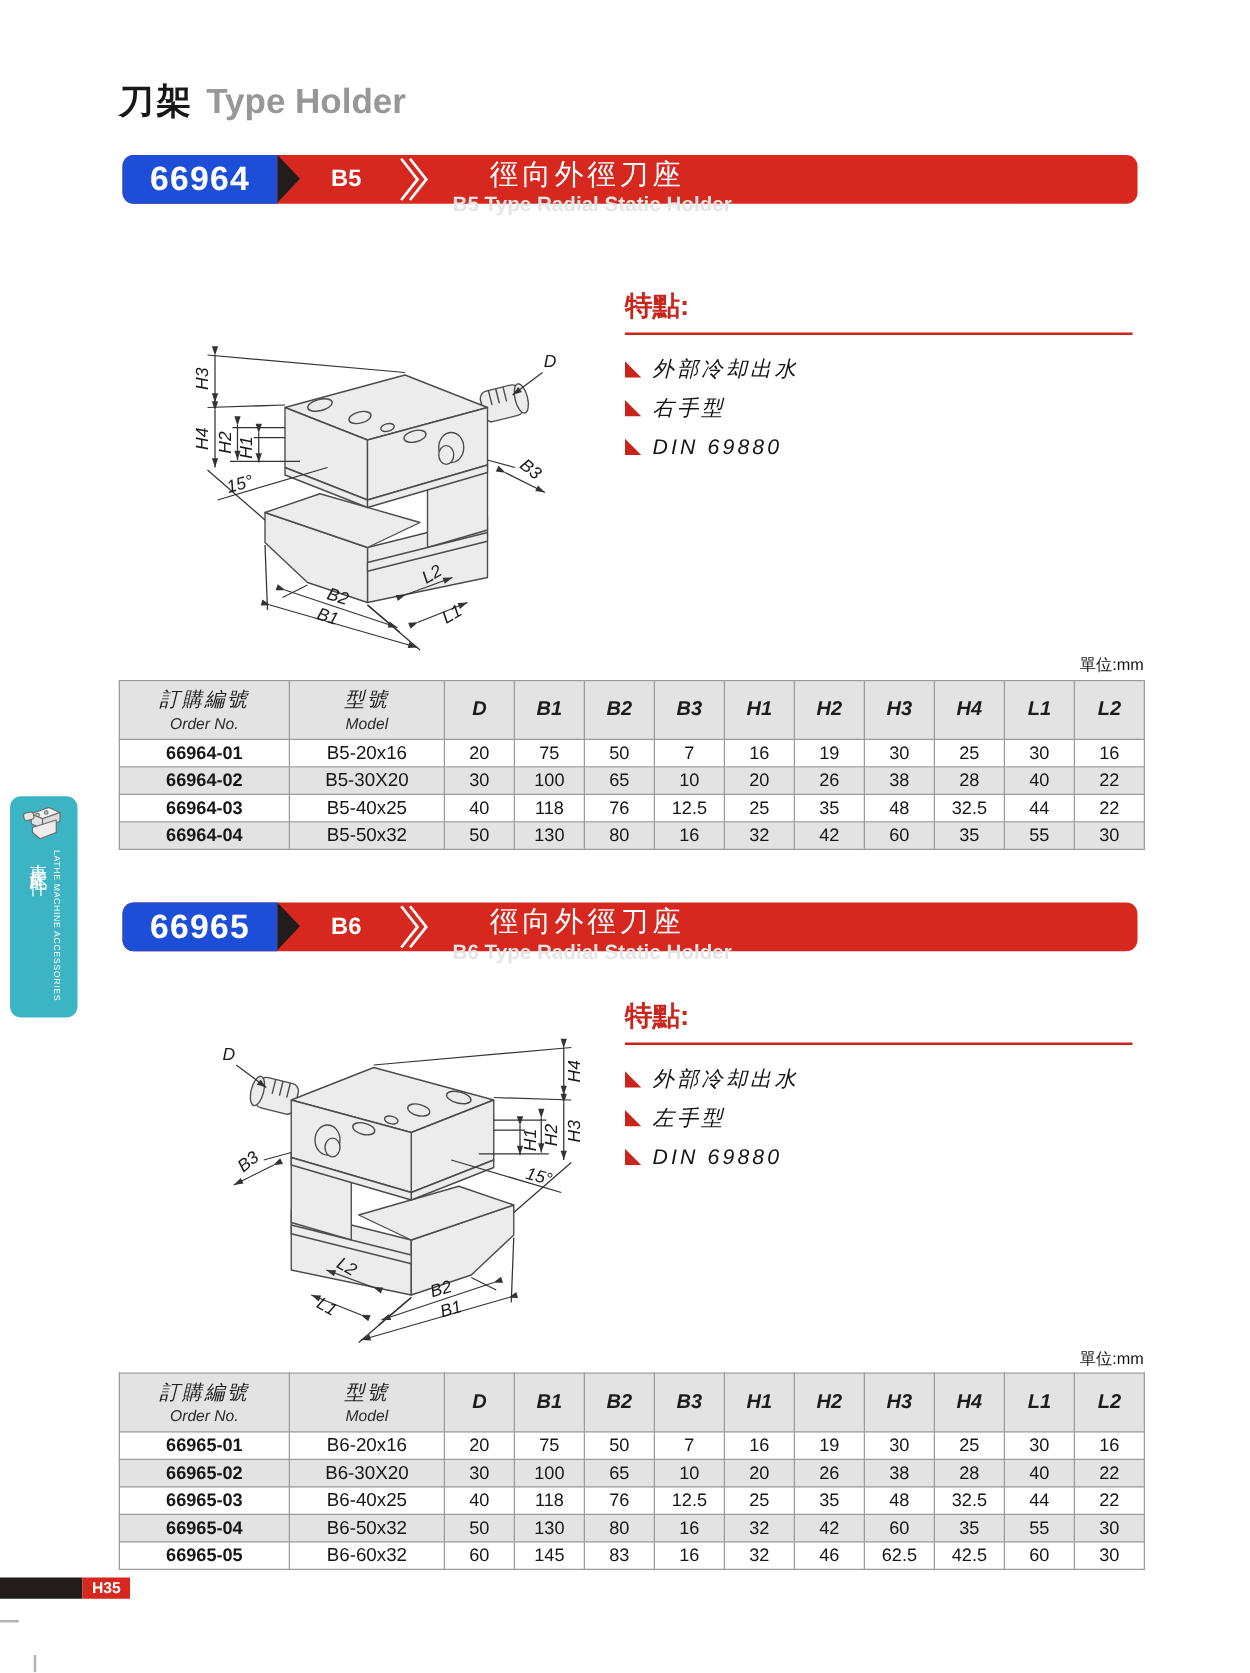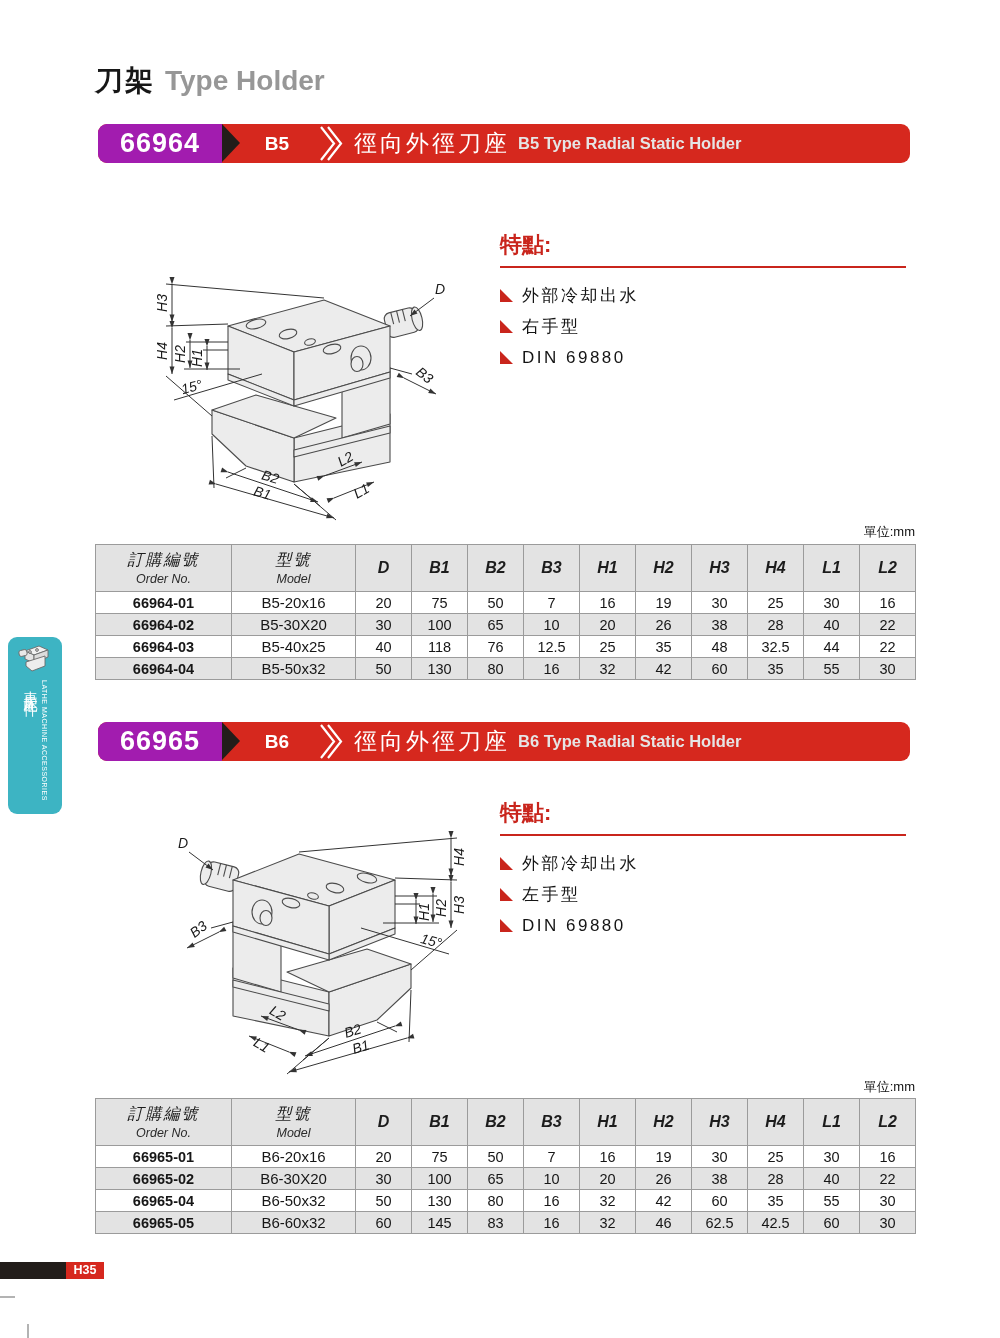--- a/index.html
+++ b/index.html
@@ -7,39 +7,39 @@
         font-family:"Liberation Sans",sans-serif;color:#1a1a1a;}
 
   
   .page-title{position:absolute;left:95px;top:62px;white-space:nowrap;}
   .page-title .zh{font-size:28px;font-weight:bold;color:#171717;letter-spacing:2px;}
   .page-title .en{font-size:28px;font-weight:bold;color:#979797;margin-left:10px;}
 
   
   .banner{position:absolute;left:98px;width:812px;height:39px;background:#d6281e;
           border-radius:9px;}
-  .banner .badge-black{position:absolute;left:0;top:0;width:124px;height:39px;background:#a21caf;
+  .banner .badge-black{position:absolute;left:0;top:0;width:124px;height:39px;background:#1d4ed8;
           border-radius:9px 0 0 9px;display:flex;align-items:center;justify-content:center;}
   .banner .badge-arrow{position:absolute;left:124px;top:0;width:0;height:0;
           border-top:19.5px solid transparent;border-bottom:19.5px solid transparent;
           border-left:18px solid #221d1a;}
   .banner .order-no{color:#fff;font-size:27px;font-weight:bold;letter-spacing:1px;}
   .banner .code{position:absolute;left:148px;top:0;width:62px;height:39px;display:flex;
           align-items:center;justify-content:center;color:#fff;font-size:19px;font-weight:bold;}
   .banner .chev{position:absolute;left:219px;top:0;}
   .banner .banner-title{position:absolute;left:256px;top:0;height:39px;display:flex;
-          align-items:center;white-space:nowrap;}
+          align-items:center;white-space:nowrap;flex-direction:column;}
   .banner .bt-zh{color:#fff;font-size:23px;letter-spacing:3px;}
   .banner .bt-en{color:#e5e5e5;font-size:16.5px;font-weight:bold;margin-left:8px;}
 
   
   .features{position:absolute;left:500px;width:406px;}
   .features .f-title{font-size:22px;font-weight:bold;color:#c9251c;
           border-bottom:2px solid #c9251c;padding-bottom:6px;}
-  .features ul{list-style:none;margin:12px 0 0 0;padding:0;}
+  .features ul{list-style:none;margin:12px 0 0 0;padding:0;font-style:italic;}
   .features li{display:flex;align-items:center;height:31px;}
   .features .tri{width:0;height:0;border-bottom:13px solid #c9251c;border-right:13px solid transparent;
           margin-right:9px;flex:0 0 auto;}
   .features .f-text{font-size:17px;color:#141414;letter-spacing:2.5px;}
 
   
   .unit{position:absolute;left:790px;width:125px;text-align:right;font-size:13px;color:#111;}
 
   
   .spec-table{position:absolute;left:95px;width:820px;border-collapse:collapse;table-layout:fixed;}
@@ -458,20 +458,34 @@
           <td class="td-num">65</td>
           <td class="td-num">10</td>
           <td class="td-num">20</td>
           <td class="td-num">26</td>
           <td class="td-num">38</td>
           <td class="td-num">28</td>
           <td class="td-num">40</td>
           <td class="td-num">22</td>
         </tr>
         <tr>
+          <td class="td-order">66965-03</td>
+          <td class="td-model">B6-40x25</td>
+          <td class="td-num">40</td>
+          <td class="td-num">118</td>
+          <td class="td-num">76</td>
+          <td class="td-num">12.5</td>
+          <td class="td-num">25</td>
+          <td class="td-num">35</td>
+          <td class="td-num">48</td>
+          <td class="td-num">32.5</td>
+          <td class="td-num">44</td>
+          <td class="td-num">22</td>
+        </tr>
+        <tr>
           <td class="td-order">66965-04</td>
           <td class="td-model">B6-50x32</td>
           <td class="td-num">50</td>
           <td class="td-num">130</td>
           <td class="td-num">80</td>
           <td class="td-num">16</td>
           <td class="td-num">32</td>
           <td class="td-num">42</td>
           <td class="td-num">60</td>
           <td class="td-num">35</td>

